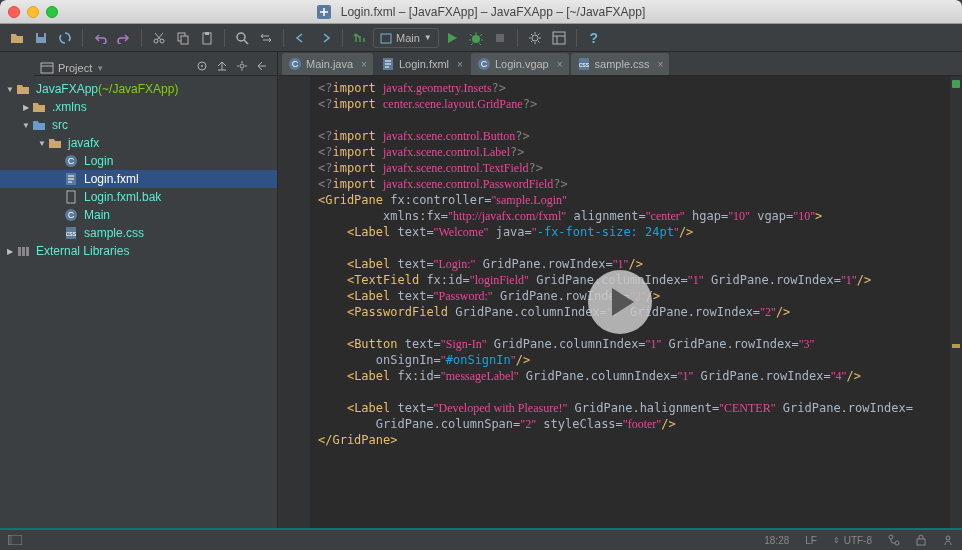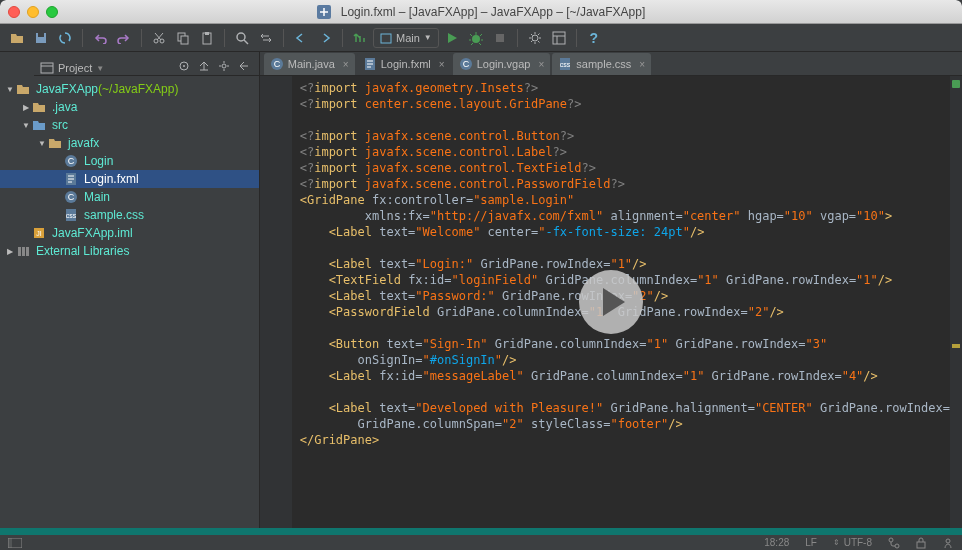--- a/index.html
+++ b/index.html
@@ -51,26 +51,26 @@
 .editor { flex: 1; overflow: auto; display: flex; position: relative; }
 .gutter { width: 32px; background: #313335; }
 .code { flex: 1; font-family: "Menlo", "Monaco", "Consolas", monospace; font-size: 12px; line-height: 16px; padding: 4px 0 4px 8px; white-space: pre; color: #a9b7c6; }
 .right-strip { width: 12px; background: #313335; }
 .green-block { width: 8px; height: 8px; background: #499c54; margin: 4px auto; border-radius: 1px; }
 .yellow-block { width: 8px; height: 4px; background: #b5a03b; margin: 256px auto 0; }
 
 
 .tag { color: #e8bf6a; }
 .attr { color: #a9b7c6; }
-.str { color: #f97316; }
+.str { color: #ec4899; font-family: Liberation Serif, serif; }
 .hl { color: #0ea5e9; }
 .dim { color: #808080; }
 
 
-.statusbar { height: 22px; background: #3c3f41; border-top: 7px solid #0f766e; display: flex; align-items: center; padding: 0 8px; color: #888; font-size: 10px; gap: 16px; }
+.statusbar { height: 22px; background: #3c3f41; border-top: 2px solid #0f766e; display: flex; align-items: center; padding: 0 8px; color: #888; font-size: 10px; gap: 16px; }
 .statusbar .spacer { flex: 1; }
 
 
 .play-overlay { position: absolute; left: 50%; top: 50%; width: 64px; height: 64px; margin-left: -32px; margin-top: -32px; background: rgba(200,200,200,0.85); border-radius: 50%; display: flex; align-items: center; justify-content: center; }
 .play-overlay .tri { width: 0; height: 0; border-left: 22px solid #555; border-top: 14px solid transparent; border-bottom: 14px solid transparent; margin-left: 6px; }
 
 
 svg { display: block; }
 </style>
 </head>
@@ -259,21 +259,21 @@
           <span class="label">JavaFXApp</span>
           <span class="hint">(~/JavaFXApp)</span>
         </div>
         <div class="tree-row ind-1">
           <span class="arrow">▶</span>
           <span class="icon">
             <svg width="14" height="12">
               <path d="M1 2h5l1 2h6v7H1z" fill="#c9a86a"></path>
             </svg>
           </span>
-          <span class="label">.java</span>
+          <span class="label">.xmlns</span>
         </div>
         <div class="tree-row ind-1">
           <span class="arrow">▼</span>
           <span class="icon">
             <svg width="14" height="12">
               <path d="M1 2h5l1 2h6v7H1z" fill="#6a9bc9"></path>
             </svg>
           </span>
           <span class="label">src</span>
         </div>
@@ -303,45 +303,44 @@
               <rect x="2" y="1" width="10" height="12" fill="#5b7a99"></rect>
               <path d="M4 4h6M4 7h6M4 10h4" stroke="#fff"></path>
             </svg>
           </span>
           <span class="label">Login.fxml</span>
         </div>
         <div class="tree-row ind-3">
           <span class="arrow"></span>
           <span class="icon">
             <svg width="14" height="14">
+              <rect x="3" y="1" width="8" height="12" stroke="#afb1b3" fill="none"></rect>
+            </svg>
+          </span>
+          <span class="label">Login.fxml.bak</span>
+        </div>
+        <div class="tree-row ind-3">
+          <span class="arrow"></span>
+          <span class="icon">
+            <svg width="14" height="14">
               <circle cx="7" cy="7" r="6" fill="#5b7a99"></circle>
               <text x="7" y="10" text-anchor="middle" fill="#fff" font-size="9" font-family="Arial">C</text>
             </svg>
           </span>
           <span class="label">Main</span>
         </div>
         <div class="tree-row ind-3">
           <span class="arrow"></span>
           <span class="icon">
             <svg width="14" height="14">
               <rect x="2" y="1" width="10" height="12" fill="#5b7a99"></rect>
               <text x="7" y="10" text-anchor="middle" fill="#fff" font-size="7">css</text>
             </svg>
           </span>
           <span class="label">sample.css</span>
-        </div>
-        <div class="tree-row ind-1">
-          <span class="arrow"></span>
-          <span class="icon">
-            <svg width="14" height="14">
-              <rect x="2" y="2" width="10" height="10" fill="#d9a03a"></rect>
-              <text x="7" y="10" text-anchor="middle" fill="#fff" font-size="7">JI</text>
-            </svg>
-          </span>
-          <span class="label">JavaFXApp.iml</span>
         </div>
         <div class="tree-row ind-0">
           <span class="arrow">▶</span>
           <span class="icon">
             <svg width="14" height="12">
               <rect x="2" y="2" width="3" height="9" fill="#888"></rect>
               <rect x="6" y="2" width="3" height="9" fill="#888"></rect>
               <rect x="10" y="2" width="3" height="9" fill="#888"></rect>
             </svg>
           </span>
@@ -397,21 +396,21 @@
       <div class="gutter"></div>
       <div class="code" id="code"><span class="dim">&lt;?</span><span class="tag">import </span><span class="str">javafx.geometry.Insets</span><span class="dim">?&gt;</span>
 <span class="dim">&lt;?</span><span class="tag">import </span><span class="str">center.scene.layout.GridPane</span><span class="dim">?&gt;</span>
 
 <span class="dim">&lt;?</span><span class="tag">import </span><span class="str">javafx.scene.control.Button</span><span class="dim">?&gt;</span>
 <span class="dim">&lt;?</span><span class="tag">import </span><span class="str">javafx.scene.control.Label</span><span class="dim">?&gt;</span>
 <span class="dim">&lt;?</span><span class="tag">import </span><span class="str">javafx.scene.control.TextField</span><span class="dim">?&gt;</span>
 <span class="dim">&lt;?</span><span class="tag">import </span><span class="str">javafx.scene.control.PasswordField</span><span class="dim">?&gt;</span>
 <span class="tag">&lt;GridPane </span><span class="attr">fx:controller=</span><span class="str">"sample.Login"</span>
          <span class="attr">xmlns:fx=</span><span class="str">"http://javafx.com/fxml"</span> <span class="attr">alignment=</span><span class="str">"center"</span> <span class="attr">hgap=</span><span class="str">"10"</span> <span class="attr">vgap=</span><span class="str">"10"</span><span class="tag">&gt;</span>
-    <span class="tag">&lt;Label </span><span class="attr">text=</span><span class="str">"Welcome"</span> <span class="attr">center=</span><span class="str">"</span><span class="hl">-fx-font-size: 24pt</span><span class="str">"</span><span class="tag">/&gt;</span>
+    <span class="tag">&lt;Label </span><span class="attr">text=</span><span class="str">"Welcome"</span> <span class="attr">java=</span><span class="str">"</span><span class="hl">-fx-font-size: 24pt</span><span class="str">"</span><span class="tag">/&gt;</span>
 
     <span class="tag">&lt;Label </span><span class="attr">text=</span><span class="str">"Login:"</span> <span class="attr">GridPane.rowIndex=</span><span class="str">"1"</span><span class="tag">/&gt;</span>
     <span class="tag">&lt;TextField </span><span class="attr">fx:id=</span><span class="str">"loginField"</span> <span class="attr">GridPane.columnIndex=</span><span class="str">"1"</span> <span class="attr">GridPane.rowIndex=</span><span class="str">"1"</span><span class="tag">/&gt;</span>
     <span class="tag">&lt;Label </span><span class="attr">text=</span><span class="str">"Password:"</span> <span class="attr">GridPane.rowIndex=</span><span class="str">"2"</span><span class="tag">/&gt;</span>
     <span class="tag">&lt;PasswordField </span><span class="attr">GridPane.columnIndex=</span><span class="str">"1"</span> <span class="attr">GridPane.rowIndex=</span><span class="str">"2"</span><span class="tag">/&gt;</span>
 
     <span class="tag">&lt;Button </span><span class="attr">text=</span><span class="str">"Sign-In"</span> <span class="attr">GridPane.columnIndex=</span><span class="str">"1"</span> <span class="attr">GridPane.rowIndex=</span><span class="str">"3"</span>
         <span class="attr">onSignIn=</span><span class="str">"</span><span class="hl">#onSignIn</span><span class="str">"</span><span class="tag">/&gt;</span>
     <span class="tag">&lt;Label </span><span class="attr">fx:id=</span><span class="str">"messageLabel"</span> <span class="attr">GridPane.columnIndex=</span><span class="str">"1"</span> <span class="attr">GridPane.rowIndex=</span><span class="str">"4"</span><span class="tag">/&gt;</span>
 

